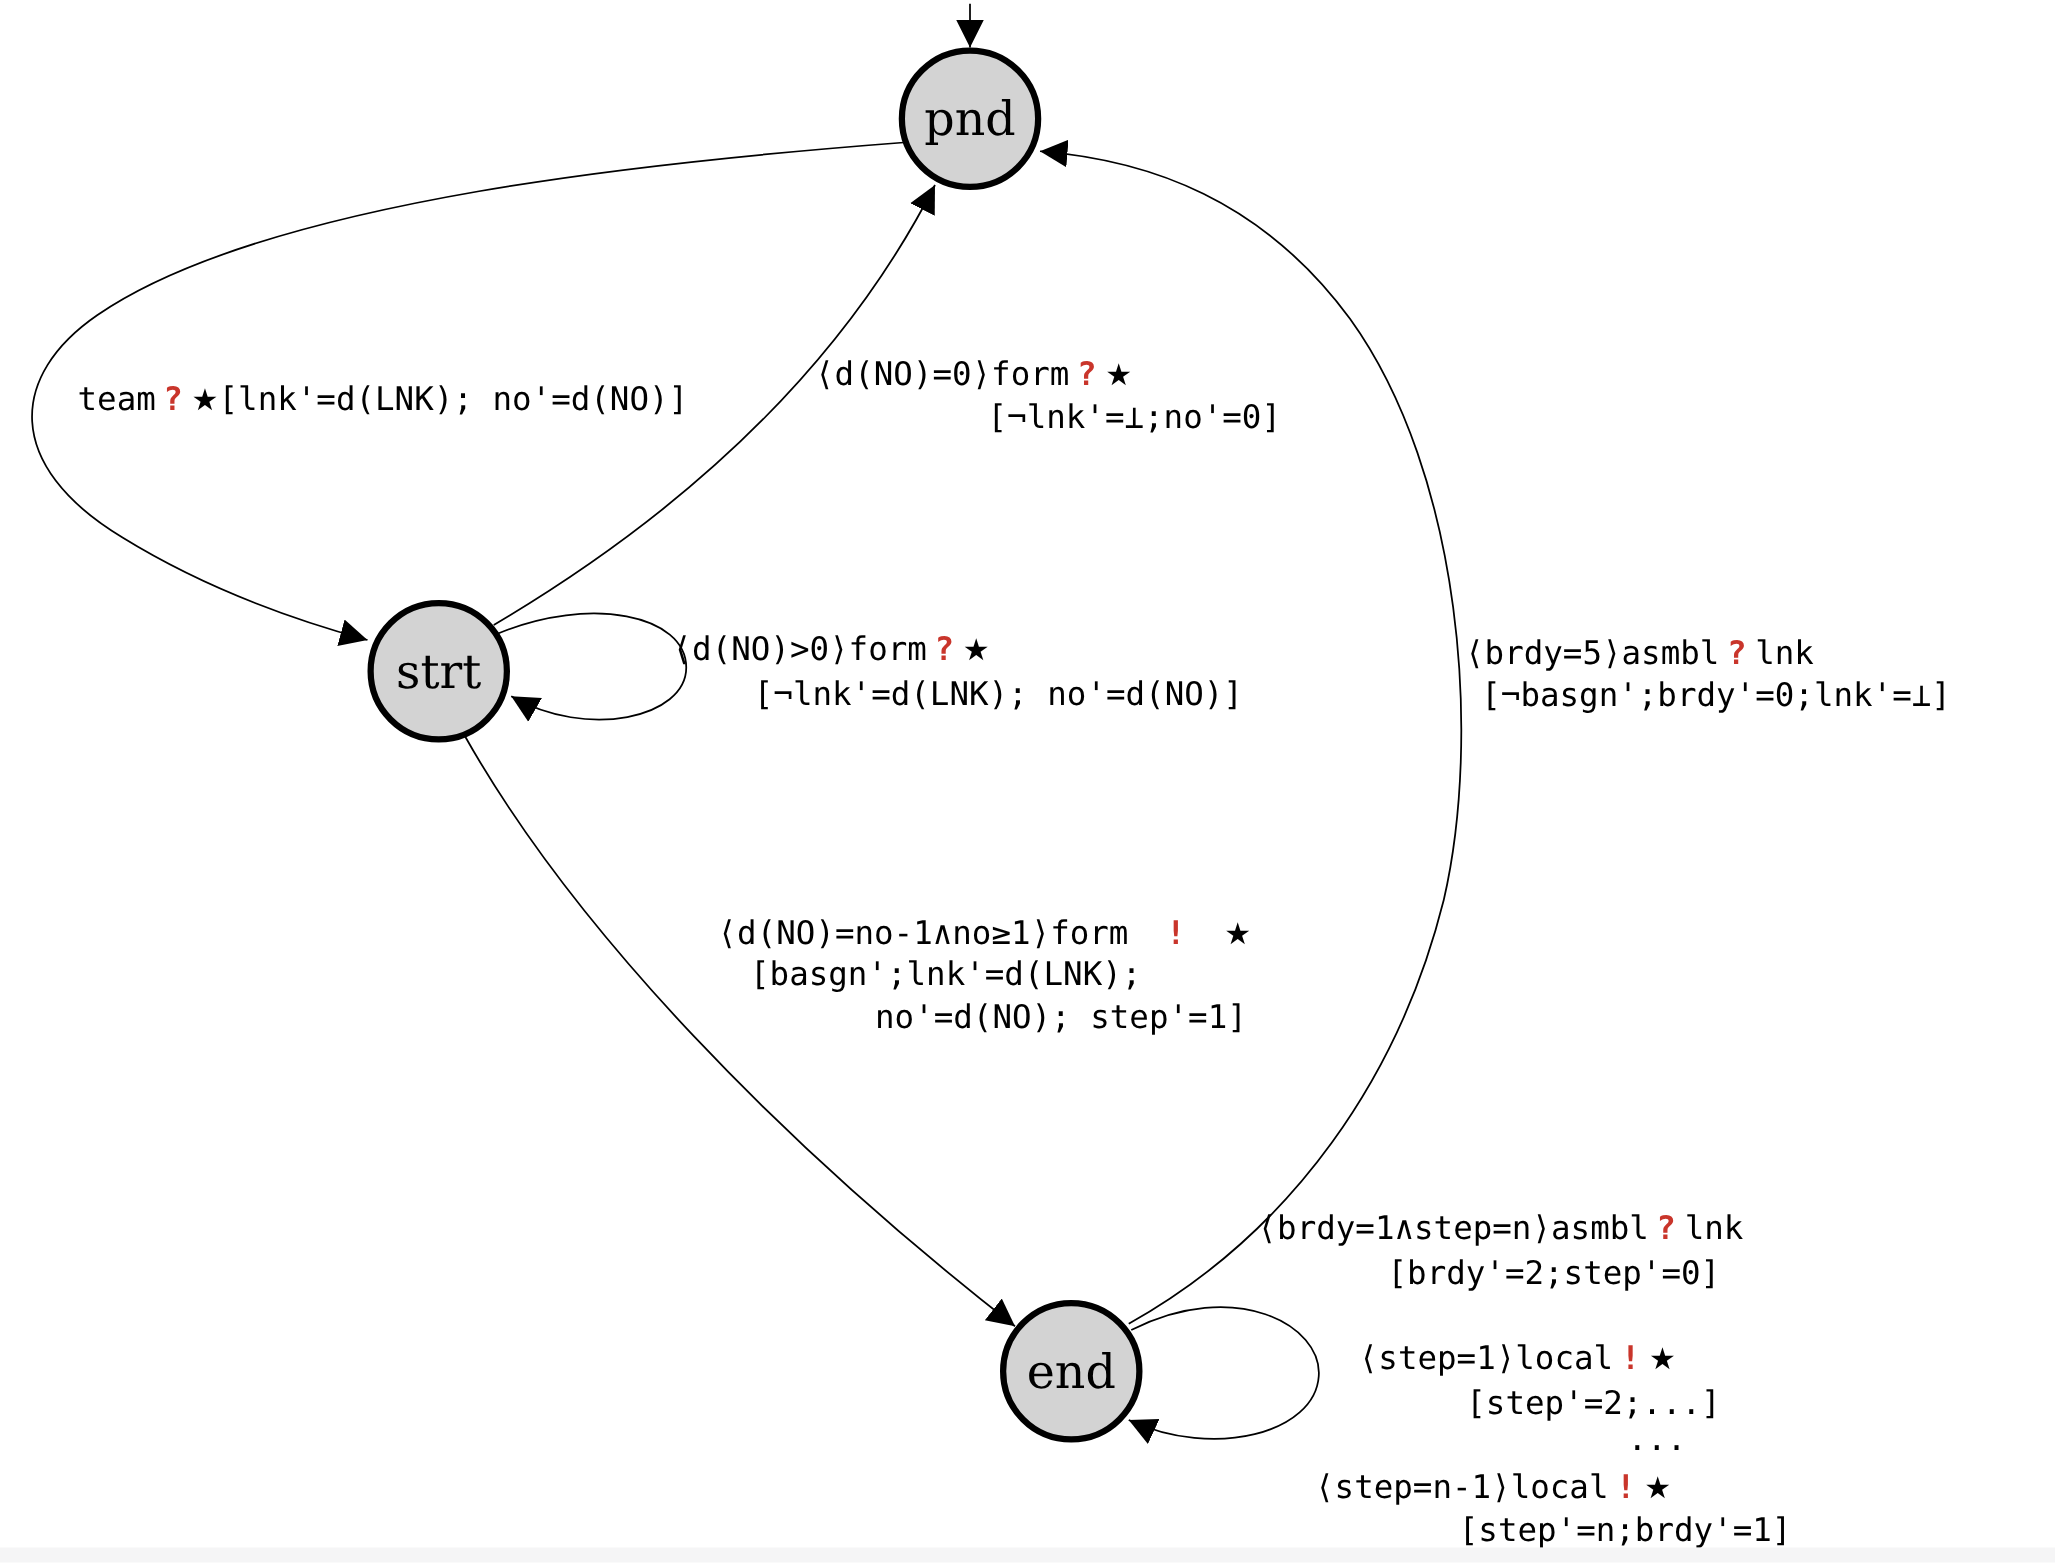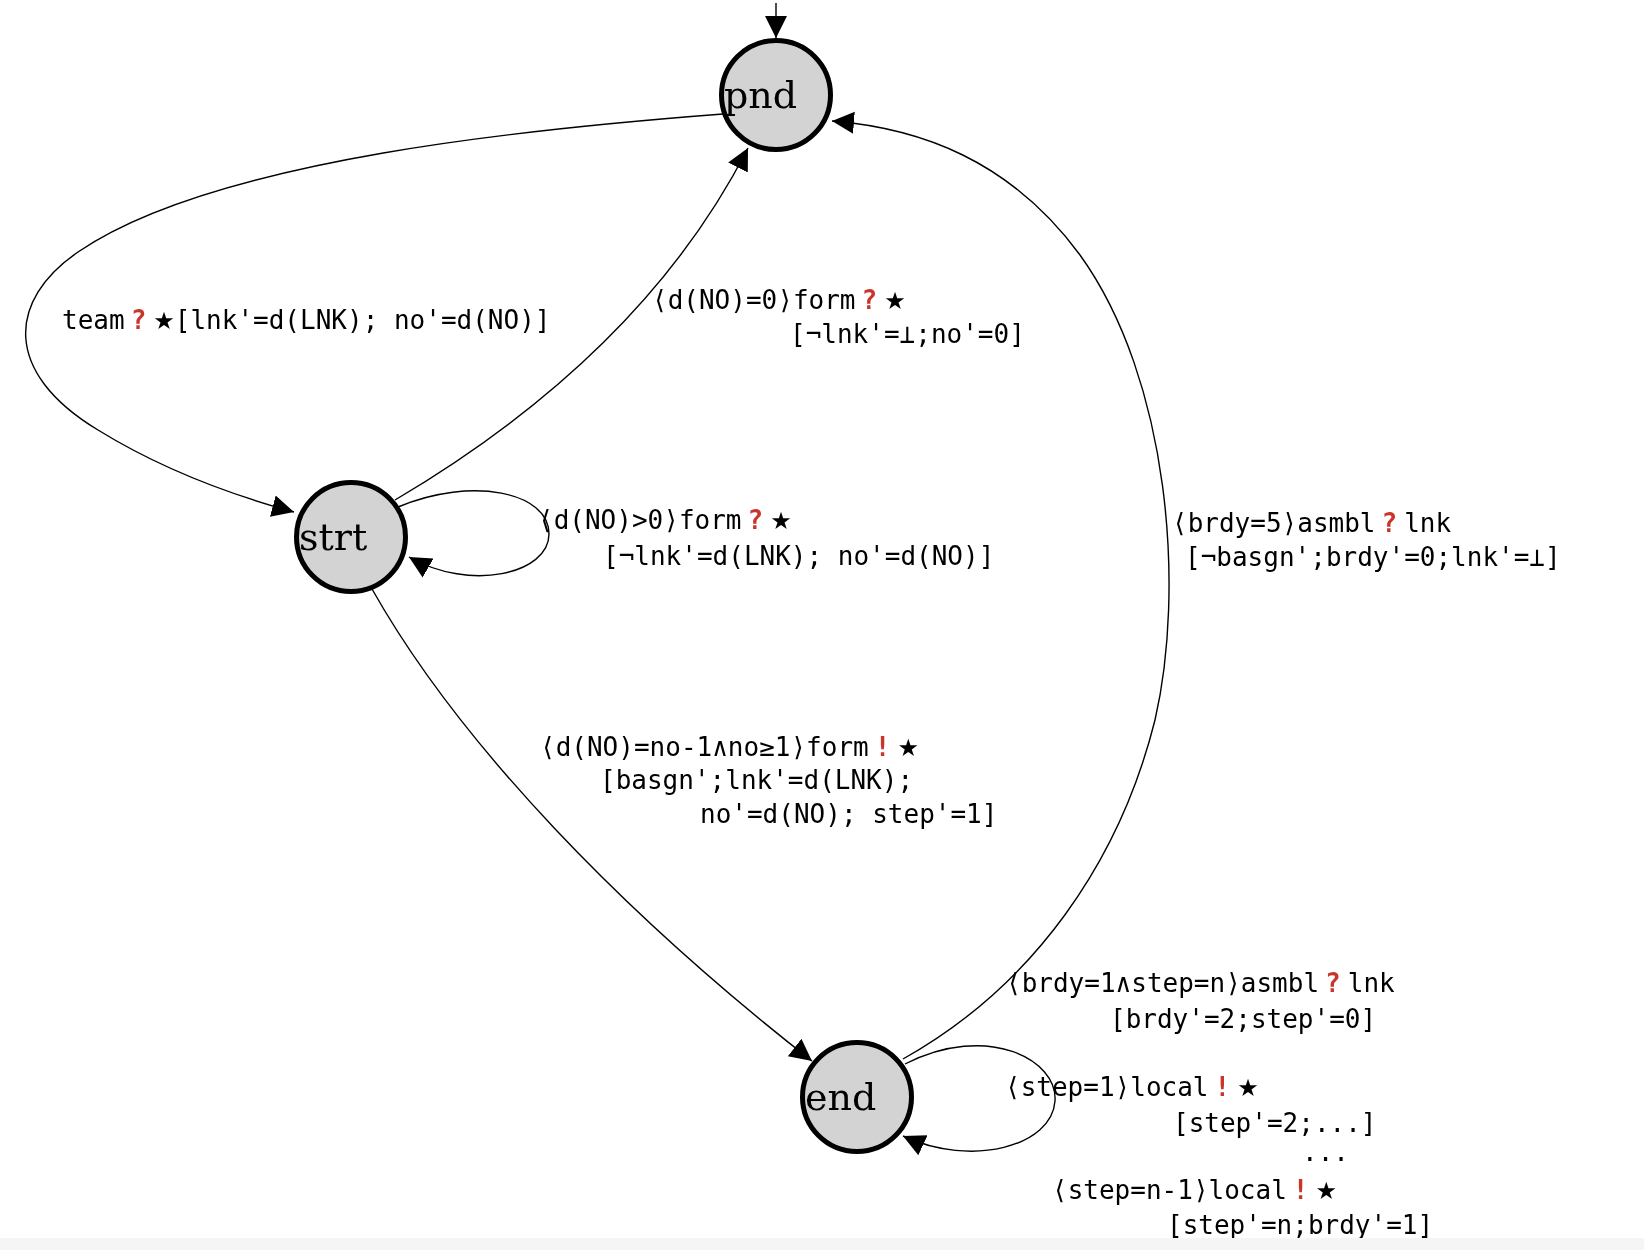--- a/index.html
+++ b/index.html
@@ -17,21 +17,21 @@
     font-family:"DejaVu Sans Mono","Liberation Mono",monospace;
   }
   #stage{position:relative;width:1644px;height:1250px;background:var(--bg);}
   #edge-layer{position:absolute;left:0;top:0;width:1644px;height:1250px;}
   #edge-layer path.edge{fill:none;stroke:var(--edge);stroke-width:1.4px;}
   .state{
     position:absolute;box-sizing:border-box;
     width:114px;height:114px;border-radius:50%;
     border:5px solid var(--node_stroke);
     background:var(--node_fill);
-    display:flex;align-items:center;
+    display:flex;align-items:center;justify-content:center;
     font-family:"DejaVu Serif","Liberation Serif",serif;
     font-size:38px;color:var(--text);line-height:1;
   }
   #state-pnd {left:719px;top:38px;}
   #state-strt{left:294px;top:480px;}
   #state-end {left:800px;top:1040px;}
   .lbl{
     position:absolute;transform:translateY(-50%);
     white-space:pre;font-size:26px;line-height:1;color:var(--text);
     display:flex;align-items:baseline;
@@ -39,26 +39,26 @@
   .op{color:var(--red);font-weight:bold;margin:0 7px 0 6px;}
   .star{font-family:"DejaVu Sans","Liberation Sans",sans-serif;font-size:24px;}
   
   #lb-team       {left:62px;  top:320px;}
   #lb-formup-1   {left:652px; top:300px;}
   #lb-formup-2   {left:790px; top:334px;align-items:flex-end;}
   #lb-formself-1 {left:538px; top:520px;}
   #lb-formself-2 {left:603px; top:556px;}
   #lb-asmblup-1  {left:1172px;top:523px;}
   #lb-asmblup-2  {left:1185px;top:557px;text-align:right;}
-  #lb-formdown-1 {left:540px; top:747px;}
+  #lb-formdown-1 {left:574px; top:747px;gap:24px;}
   #lb-formdown-2 {left:600px; top:780px;}
   #lb-formdown-3 {left:700px; top:814px;}
   #lb-asmblloop-1{left:1006px;top:983px;}
   #lb-asmblloop-2{left:1110px;top:1019px;}
-  #lb-local1-1   {left:1005px;top:1087px;}
+  #lb-local1-1   {left:1087px;top:1087px;}
   #lb-local1-2   {left:1173px;top:1123px;}
   #lb-dots       {left:1302px;top:1152px;}
   #lb-localn-1   {left:1052px;top:1190px;}
   #lb-localn-2   {left:1167px;top:1225px;}
   #bottom-bar{
     position:absolute;left:0;top:1238px;width:1644px;height:12px;
     background:var(--bottom_bar);
   }
 </style>
 </head>

